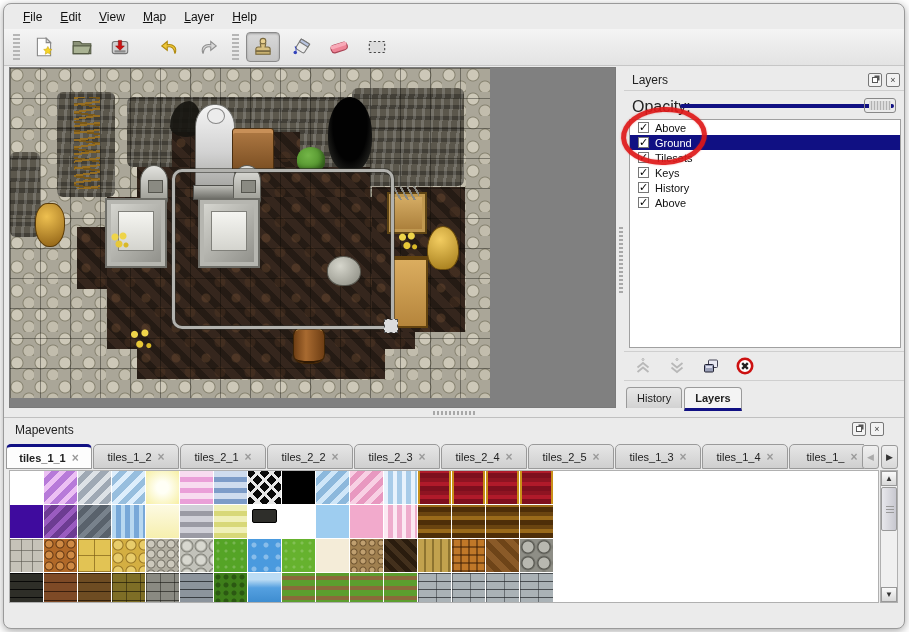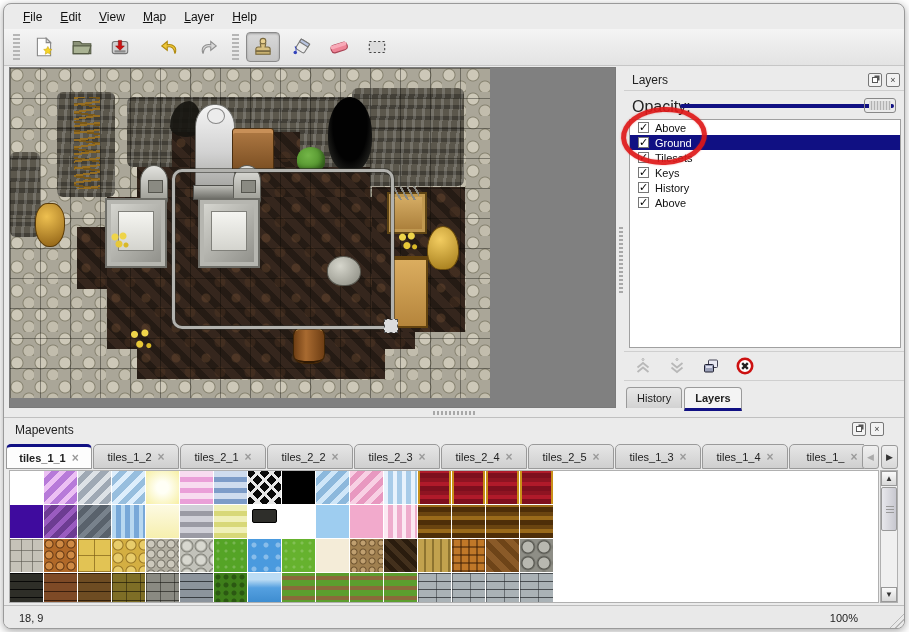--- a/index.html
+++ b/index.html
@@ -476,21 +476,16 @@
           <div class="tile tl-brick-gray2"></div>
         </div>
     </div>
     <div id="ts-vscroll">
       <div class="sb-btn" style="top:0;">▲</div>
       <div id="sb-thumb"></div>
       <div class="sb-btn" style="bottom:0;">▼</div>
     </div>
   </div>
 
-  <div id="statusbar">
-    <span id="status-coords">18, 9</span>
-    <span id="status-zoom">100%</span>
-    <span id="resize-grip"></span>
-  </div>
 
 </div>
 
 <div id="annotation"></div>
 
 </body></html>

